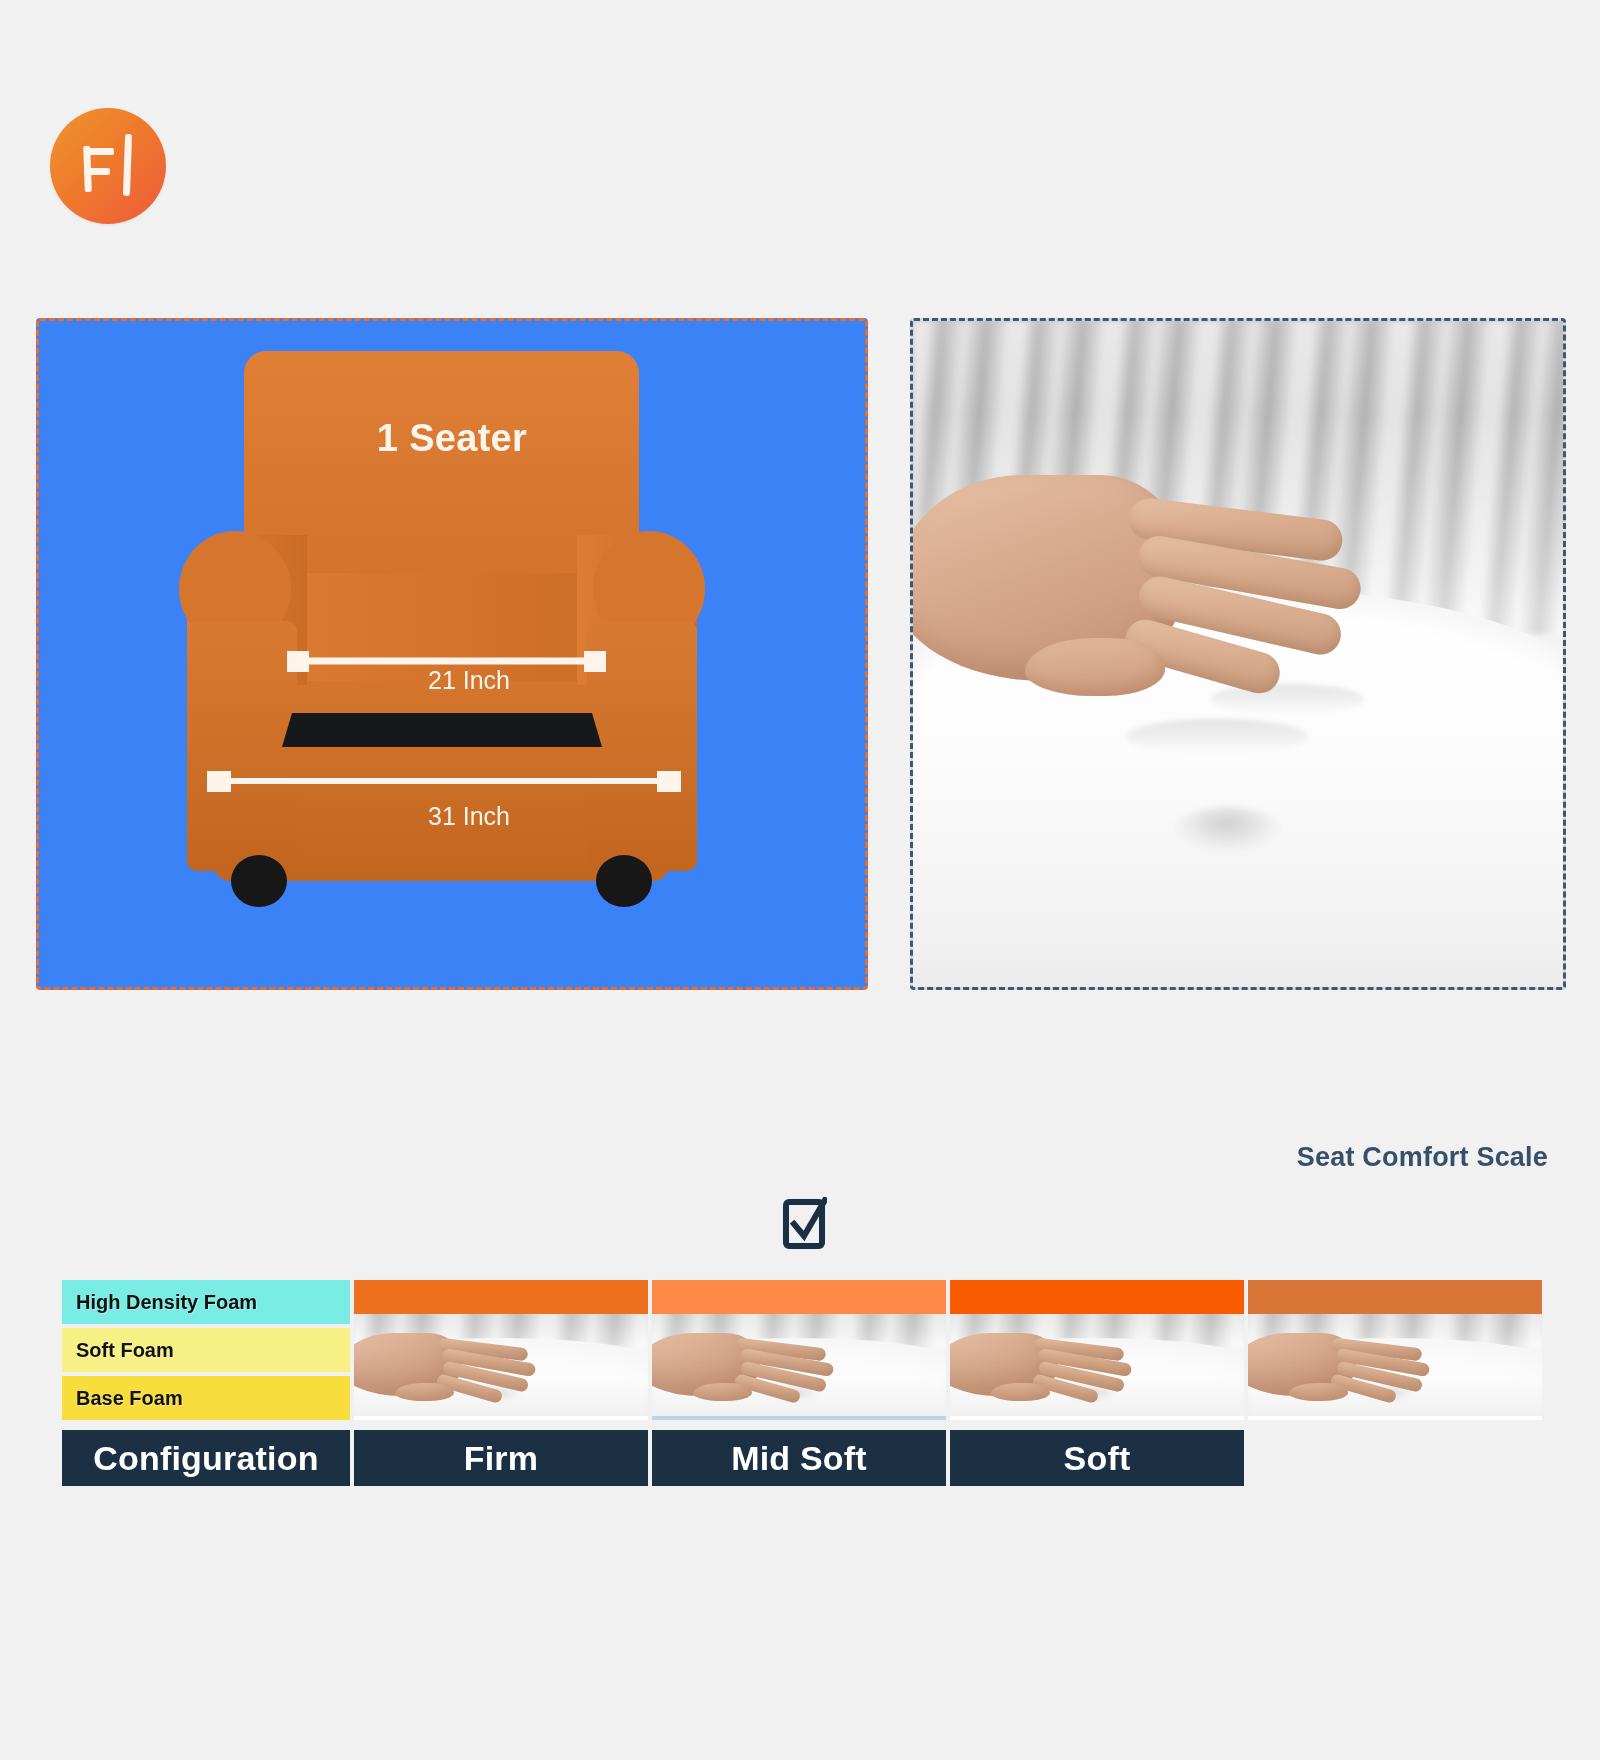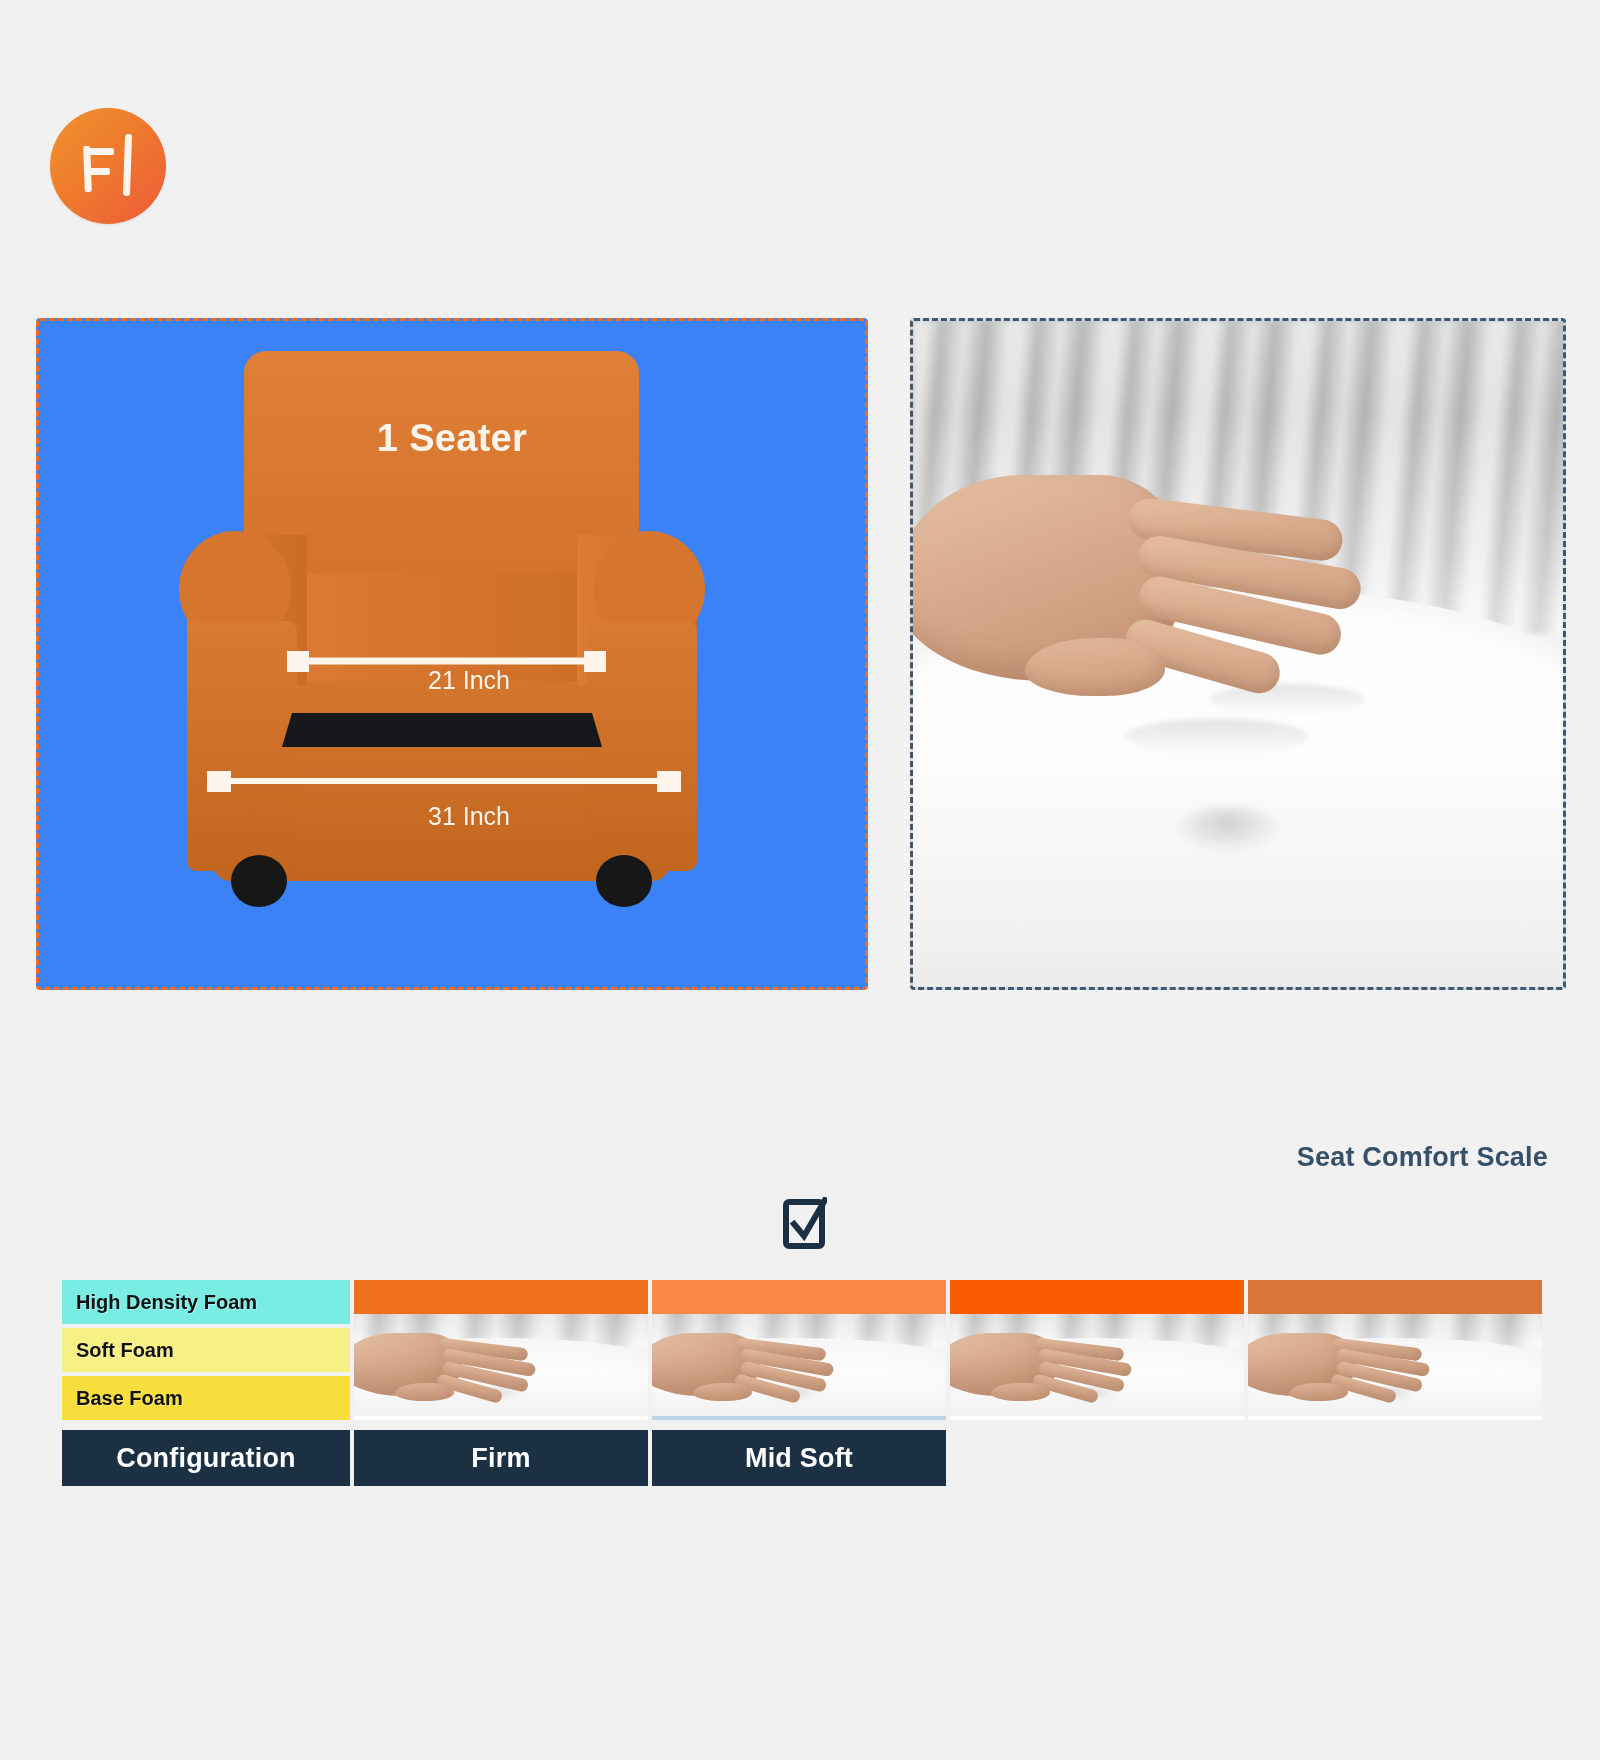--- a/index.html
+++ b/index.html
@@ -249,21 +249,21 @@
     column-gap: 4px;
     margin-top: 10px;
   }
   .config-cell {
     background: #1c3044;
     color: #ffffff;
     height: 56px;
     display: flex;
     align-items: center;
     justify-content: center;
-    font-size: 27px;
+    font-size: 34px;
     font-weight: 700;
     letter-spacing: .2px;
   }
 </style>
 </head>
 <body>
 
 <div class="header">
   <div class="logo-badge">
     <svg width="116" height="116" viewBox="0 0 116 116" aria-hidden="true">
@@ -464,14 +464,17 @@
   <div class="config-row">
     <div class="config-cell">
       <span>Configuration</span>
     </div>
     <div class="config-cell">
       <span>Firm</span>
     </div>
     <div class="config-cell">
       <span>Mid Soft</span>
     </div>
+    <div class="config-cell">
+      <span>Soft</span>
+    </div>
   </div>
 </div>
 
 </body></html>

